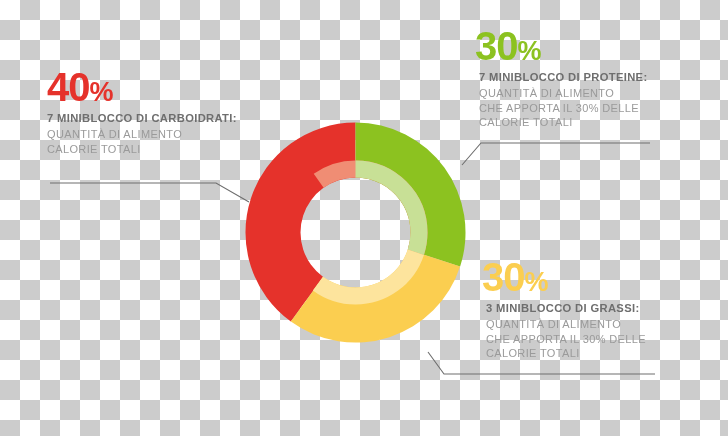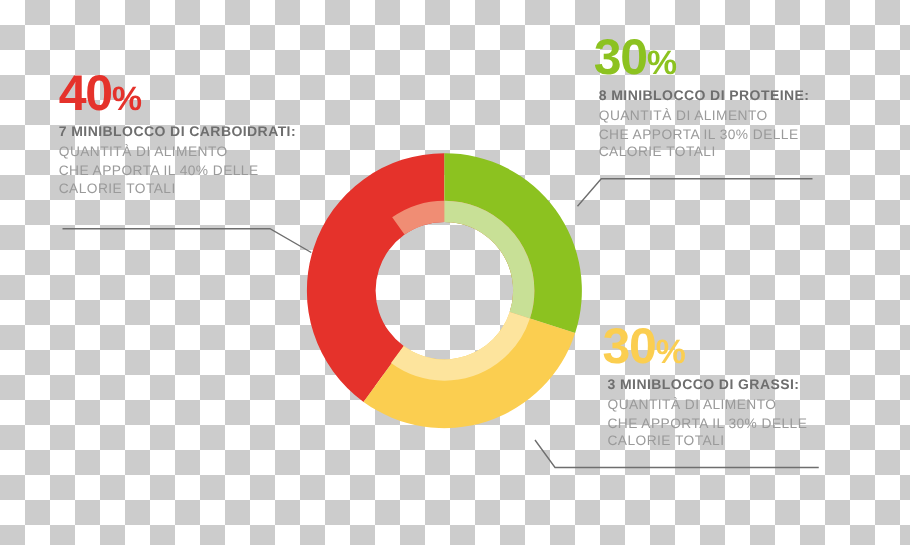--- a/index.html
+++ b/index.html
@@ -76,21 +76,21 @@
   }
   .body-line {
     font-size: 11px;
     color: #9a9a9a;
     letter-spacing: 0.35px;
     line-height: 1.32;
     white-space: nowrap;
   }
 
   
-  #callout-carboidrati { left: 47px;  top: 56px;  }
+  #callout-carboidrati { left: 47px;  top: 68px;  }
   #callout-proteine    { left: 475px; top: 27px;  }
   #callout-grassi      { left: 482px; top: 258px; }
 
   #callout-proteine .head,
   #callout-proteine .body-line,
   #callout-grassi .head,
   #callout-grassi .body-line {
     padding-left: 4px;
   }
 </style>
@@ -119,27 +119,26 @@
         <circle r="63.5" fill="none" stroke="#C8E096" stroke-width="17" stroke-dasharray="119.7 279.3" stroke-dashoffset="0" transform="rotate(-90)"></circle>
         <circle r="63.5" fill="none" stroke="#FDE49D" stroke-width="17" stroke-dasharray="119.7 279.3" stroke-dashoffset="-119.7" transform="rotate(-90)"></circle>
       </g>
     </svg>
   </div>
 
   <div class="callout" id="callout-carboidrati">
     <div class="pct" style="color:#E5322B;"><span>40</span><span class="sym">%</span></div>
     <div class="head">7 MINIBLOCCO DI CARBOIDRATI:</div>
     <div class="body-line">QUANTITÀ DI ALIMENTO</div>
-    <div class="body-line">CHE APPORTA IL 40% DELLE</div>
     <div class="body-line">CALORIE TOTALI</div>
   </div>
 
   <div class="callout" id="callout-proteine">
     <div class="pct" style="color:#8CC220;"><span>30</span><span class="sym">%</span></div>
-    <div class="head">8 MINIBLOCCO DI PROTEINE:</div>
+    <div class="head">7 MINIBLOCCO DI PROTEINE:</div>
     <div class="body-line">QUANTITÀ DI ALIMENTO</div>
     <div class="body-line">CHE APPORTA IL 30% DELLE</div>
     <div class="body-line">CALORIE TOTALI</div>
   </div>
 
   <div class="callout" id="callout-grassi">
     <div class="pct" style="color:#FBCE50;"><span>30</span><span class="sym">%</span></div>
     <div class="head">3 MINIBLOCCO DI GRASSI:</div>
     <div class="body-line">QUANTITÀ DI ALIMENTO</div>
     <div class="body-line">CHE APPORTA IL 30% DELLE</div>

